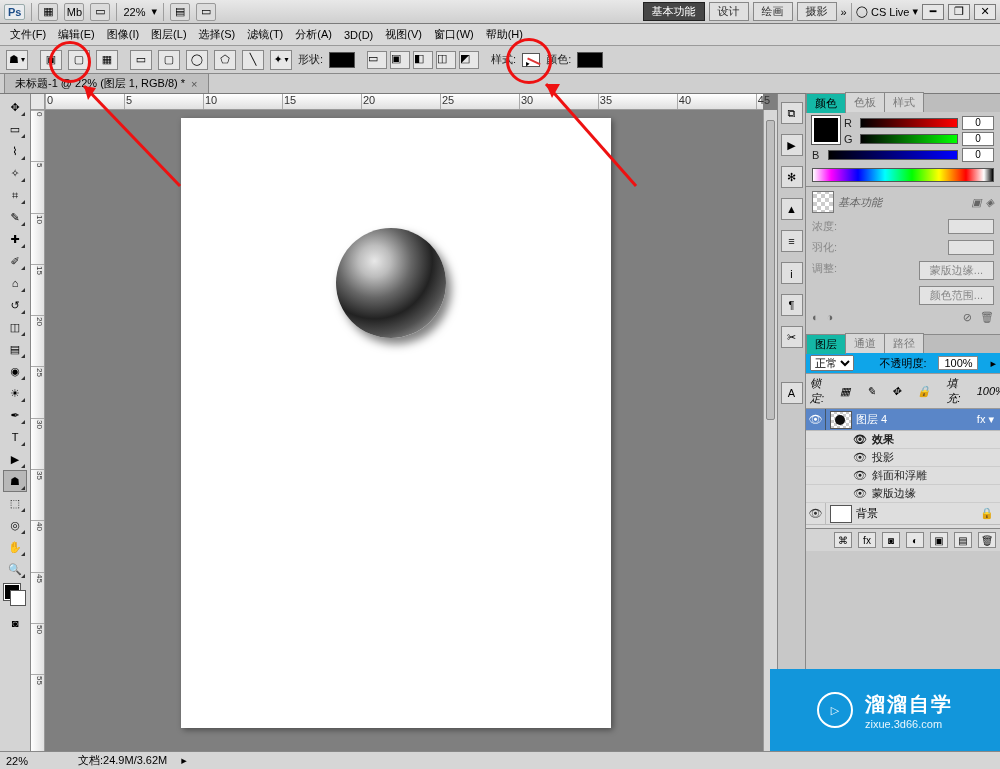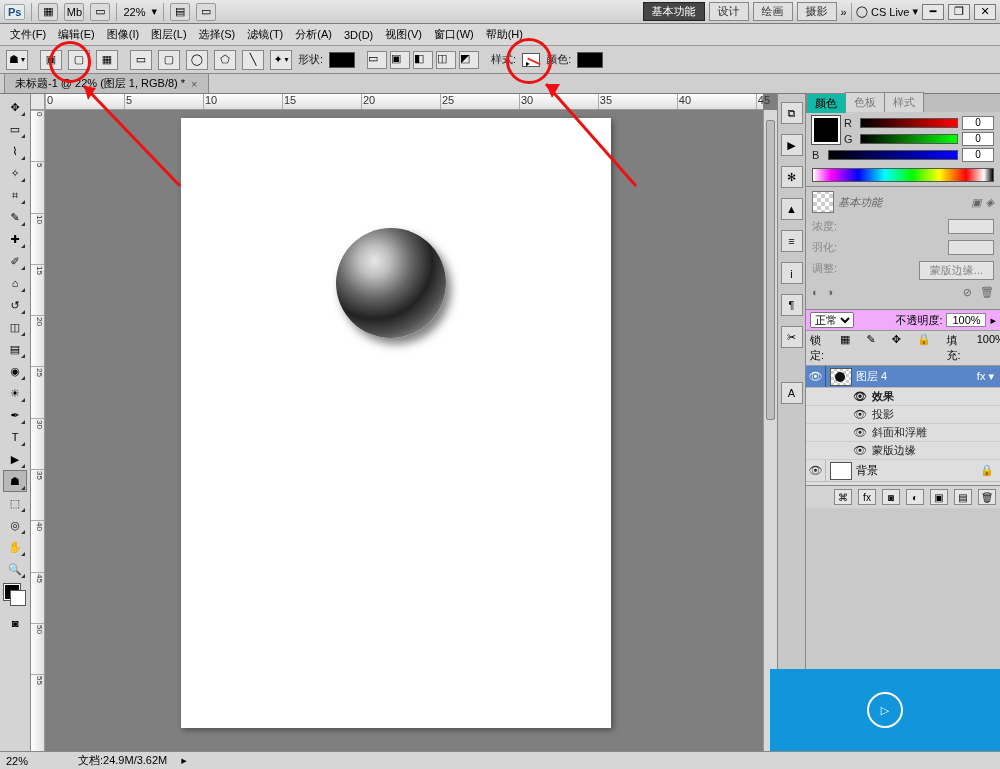--- a/index.html
+++ b/index.html
@@ -81,24 +81,24 @@
 .spectrum{ margin-top:4px; height:14px; background:linear-gradient(90deg,#fff 0%,#f0f 10%,#00f 25%,#0ff 40%,#0f0 55%,#ff0 70%,#f00 85%,#fff 95%,#000 100%); border:1px solid #555;}
 
 
 .maskpanel .msg{ color:#666; font-style:italic; display:flex; align-items:center; gap:4px;}
 .maskpanel .grid{ width:22px; height:22px; background:repeating-conic-gradient(#ccc 0 25%, #fff 0 50%) 0/8px 8px; border:1px solid #777;}
 .maskpanel .row{ display:flex; justify-content:space-between; margin:6px 0; color:#888;}
 .maskpanel .btn, .adjpanel .btn{ padding:1px 10px; border:1px solid #888; background:#e3e3e3; }
 
 
 .layerspanel .body{ padding:0;}
-.layerspanel .oprow{ display:flex; align-items:center; gap:4px; padding:2px 4px; border-bottom:1px solid #999; background:#f0abfc;}
+.layerspanel .oprow{ display:flex; align-items:center; gap:12px; padding:2px 4px; border-bottom:1px solid #999; background:#0ea5e9;}
 .layerspanel .oprow select{ font-size:11px;}
 .layerspanel .oprow .numbox{ width:40px; background:#fff; border:1px solid #888; text-align:center;}
-.lockrow{ display:flex; align-items:flex-start; gap:16px; padding:2px 4px; border-bottom:1px solid #999; background:#d4d4d4;}
+.lockrow{ display:flex; align-items:center; gap:16px; padding:2px 4px; border-bottom:1px solid #999; background:#d4d4d4;font-style:italic;}
 .layerscroll{ min-height:120px; max-height:150px; overflow:auto; background:#dedede; border-bottom:1px solid #888;}
 .lrow{ display:flex; align-items:center; height:22px; border-bottom:1px solid #bbb;}
 .lrow.sel{ background:#5a86c8; color:#fff;}
 .lrow .eye{ width:20px; text-align:center; color:#333; border-right:1px solid #bbb; height:100%; display:flex; align-items:center; justify-content:center;}
 .lrow.sel .eye{ color:#fff; border-right-color:#456;}
 .lrow .thumb{ width:22px; height:18px; margin:0 4px; border:1px solid #555; background:#fff;}
 .lrow .thumb.chk{ background:repeating-conic-gradient(#ccc 0 25%, #fff 0 50%) 0/6px 6px; position:relative;}
 .lrow .thumb.chk:after{ content:""; position:absolute; left:4px; top:3px; width:10px; height:10px; border-radius:50%; background:#111;}
 .lrow .name{ flex:1;}
 .lrow .lock{ padding-right:6px;}
@@ -328,30 +328,39 @@
             <span class="btn" style="width:46px"></span>
           </div>
         <div class="row">
             <span>羽化:</span>
             <span class="btn" style="width:46px"></span>
           </div>
         <div class="row">
             <span>调整:</span>
             <span class="btn">蒙版边缘...</span>
           </div>
+        <div class="row">
+            <span></span>
+            <span class="btn">颜色范围...</span>
+          </div>
         <div class="row" style="justify-content:flex-start;gap:8px;color:#666;">
             <span>◐</span>
             <span>◑</span>
             <span style="margin-left:auto">⊘</span>
             <span>🗑</span>
           </div>
       </div>
     </div>
 
     <div class="panel layerspanel" style="flex:1;">
+      <div class="tabs">
+        <div class="tab active">图层</div>
+        <div class="tab">通道</div>
+        <div class="tab">路径</div>
+      </div>
       <div class="body">
         <div class="oprow">
           <select><option>正常</option></select>
           <span style="margin-left:auto">不透明度:</span>
           <span class="numbox">100%</span>
             <span>▸</span>
         </div>
         <div class="lockrow">
           <span>锁定:</span>
           <span>▦</span>
@@ -419,13 +428,17 @@
   <line x1="108" y1="108" x2="12" y2="8" stroke="#e11" stroke-width="3"></line>
   <polygon points="12,8 24,10 16,22" fill="#e11"></polygon>
 </svg>
 <svg class="arrow" style="left:540px; top:78px; width:120px; height:120px;">
   <line x1="96" y1="108" x2="6" y2="6" stroke="#e11" stroke-width="3"></line>
   <polygon points="6,6 20,6 12,20" fill="#e11"></polygon>
 </svg>
 
 <div class="watermark">
   <div class="icon">▷</div>
+  <div class="txt">
+    <div class="big">溜溜自学</div>
+    <div class="small">zixue.3d66.com</div>
+  </div>
 </div>
 
 </body></html>

